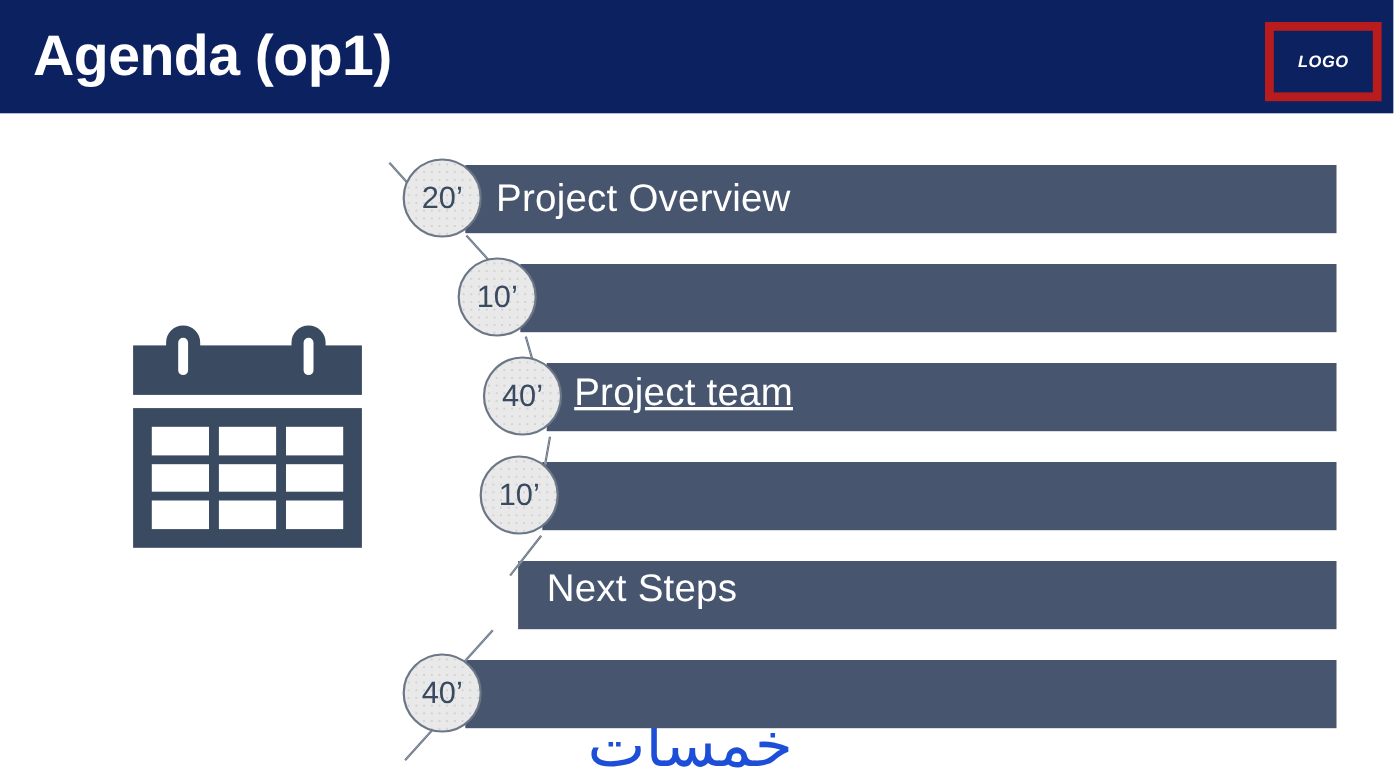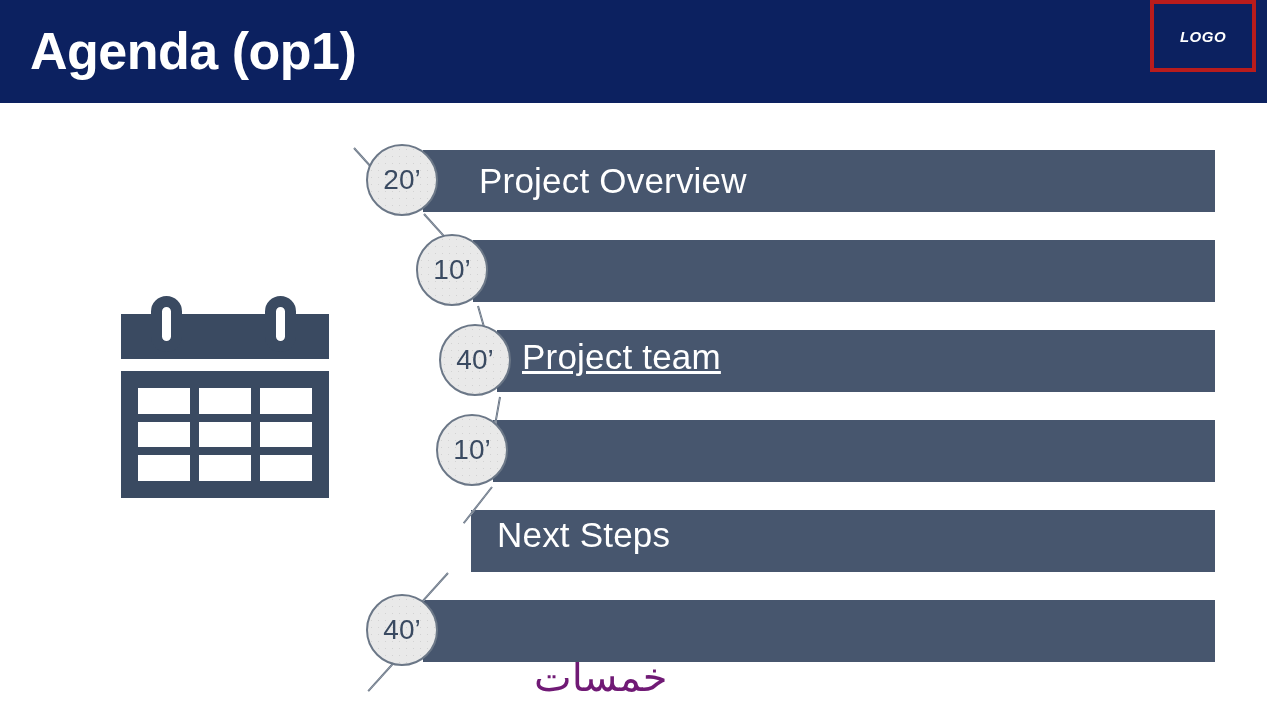--- a/index.html
+++ b/index.html
@@ -35,24 +35,24 @@
     font-size: 52px;
     font-weight: bold;
     color: #ffffff;
     letter-spacing: -0.5px;
     line-height: 80px;
     white-space: nowrap;
   }
   .logo-box {
     position: absolute;
     left: 1150px;
-    top: 0;
+    top: 20px;
     width: 106px;
     height: 72px;
-    border: 4px solid #b91c1c;
+    border: 8px solid #b91c1c;
     box-sizing: border-box;
   }
   .logo-text {
     position: absolute;
     left: 0;
     top: 0;
     width: 100%;
     height: 100%;
     display: flex;
     align-items: center;
@@ -160,22 +160,22 @@
     border-bottom: 1.6px solid #6b7787;
     box-sizing: border-box;
     background: #ffffff;
   }
 
   
   .watermark {
     position: absolute;
     left: 534px;
     top: 651px;
-    font-size: 40px;
-    color: #701a75;
+    font-size: 56px;
+    color: #1d4ed8;
     letter-spacing: 2px;
     direction: rtl;
     white-space: nowrap;
     line-height: 52px;
   }
 </style>
 </head>
 <body>
 
 <div class="slide">
@@ -211,21 +211,21 @@
     <div class="connector" style="left:354px; top:147px; width:40px; transform:rotate(48deg); transform-origin:0 50%;"></div>
     <div class="connector" style="left:424px; top:213px; width:48px; transform:rotate(48deg); transform-origin:0 50%;"></div>
     <div class="connector" style="left:478px; top:305px; width:42px; transform:rotate(74deg); transform-origin:0 50%;"></div>
     <div class="connector" style="left:500px; top:396px; width:40px; transform:rotate(100deg); transform-origin:0 50%;"></div>
     <div class="connector" style="left:492px; top:486px; width:46px; transform:rotate(128deg); transform-origin:0 50%;"></div>
     <div class="connector" style="left:448px; top:572px; width:56px; transform:rotate(132deg); transform-origin:0 50%;"></div>
     <div class="connector" style="left:399px; top:656px; width:46px; transform:rotate(132deg); transform-origin:0 50%;"></div>
 
     <div class="agenda-bar" style="left:423px; top:150px; width:792px;"></div>
     <div class="agenda-circle" style="left:366px; top:144px;">20’</div>
-    <div class="agenda-label" style="left:451px; top:150px;margin-left:28px;">Project Overview</div>
+    <div class="agenda-label" style="left:451px; top:150px;">Project Overview</div>
 
     <div class="agenda-bar" style="left:473px; top:240px; width:742px;"></div>
     <div class="agenda-circle" style="left:416px; top:234px;">10’</div>
 
     <div class="agenda-bar" style="left:497px; top:330px; width:718px;"></div>
     <div class="agenda-circle" style="left:439px; top:324px;">40’</div>
     <div class="agenda-label" style="left:522px; top:326px;text-decoration:underline;">Project team</div>
 
     <div class="agenda-bar" style="left:493px; top:420px; width:722px;"></div>
     <div class="agenda-circle" style="left:436px; top:414px;">10’</div>

